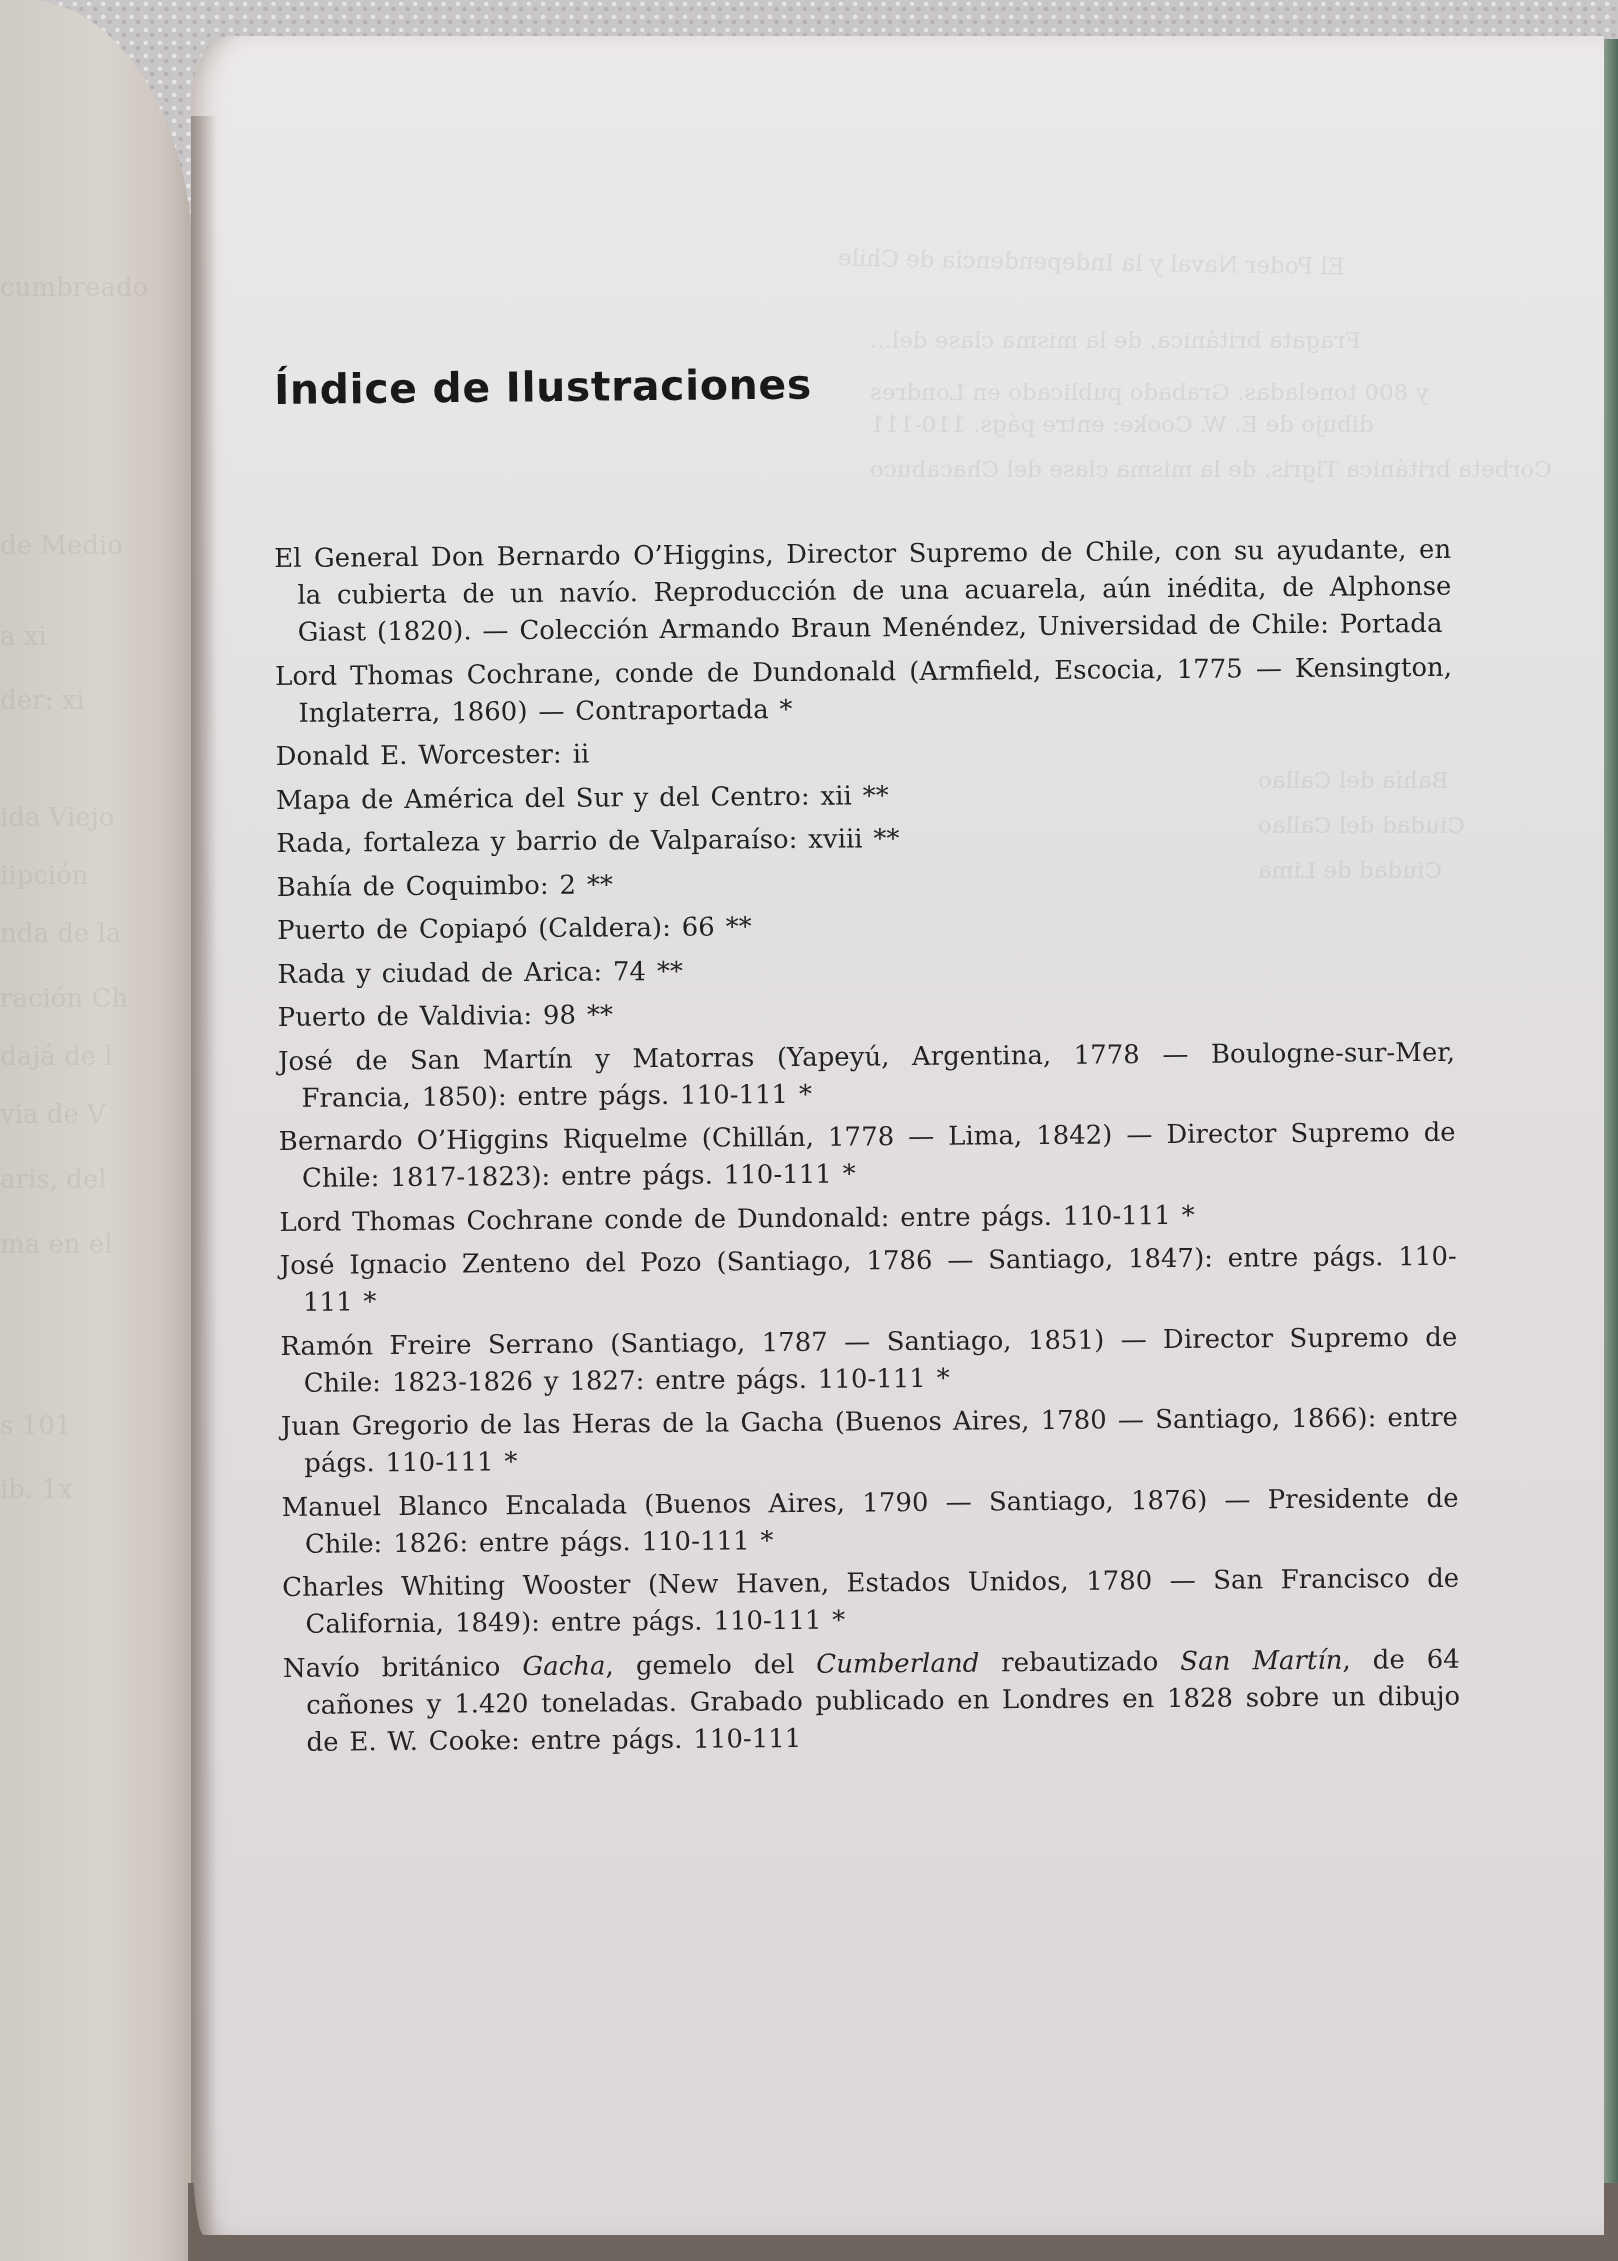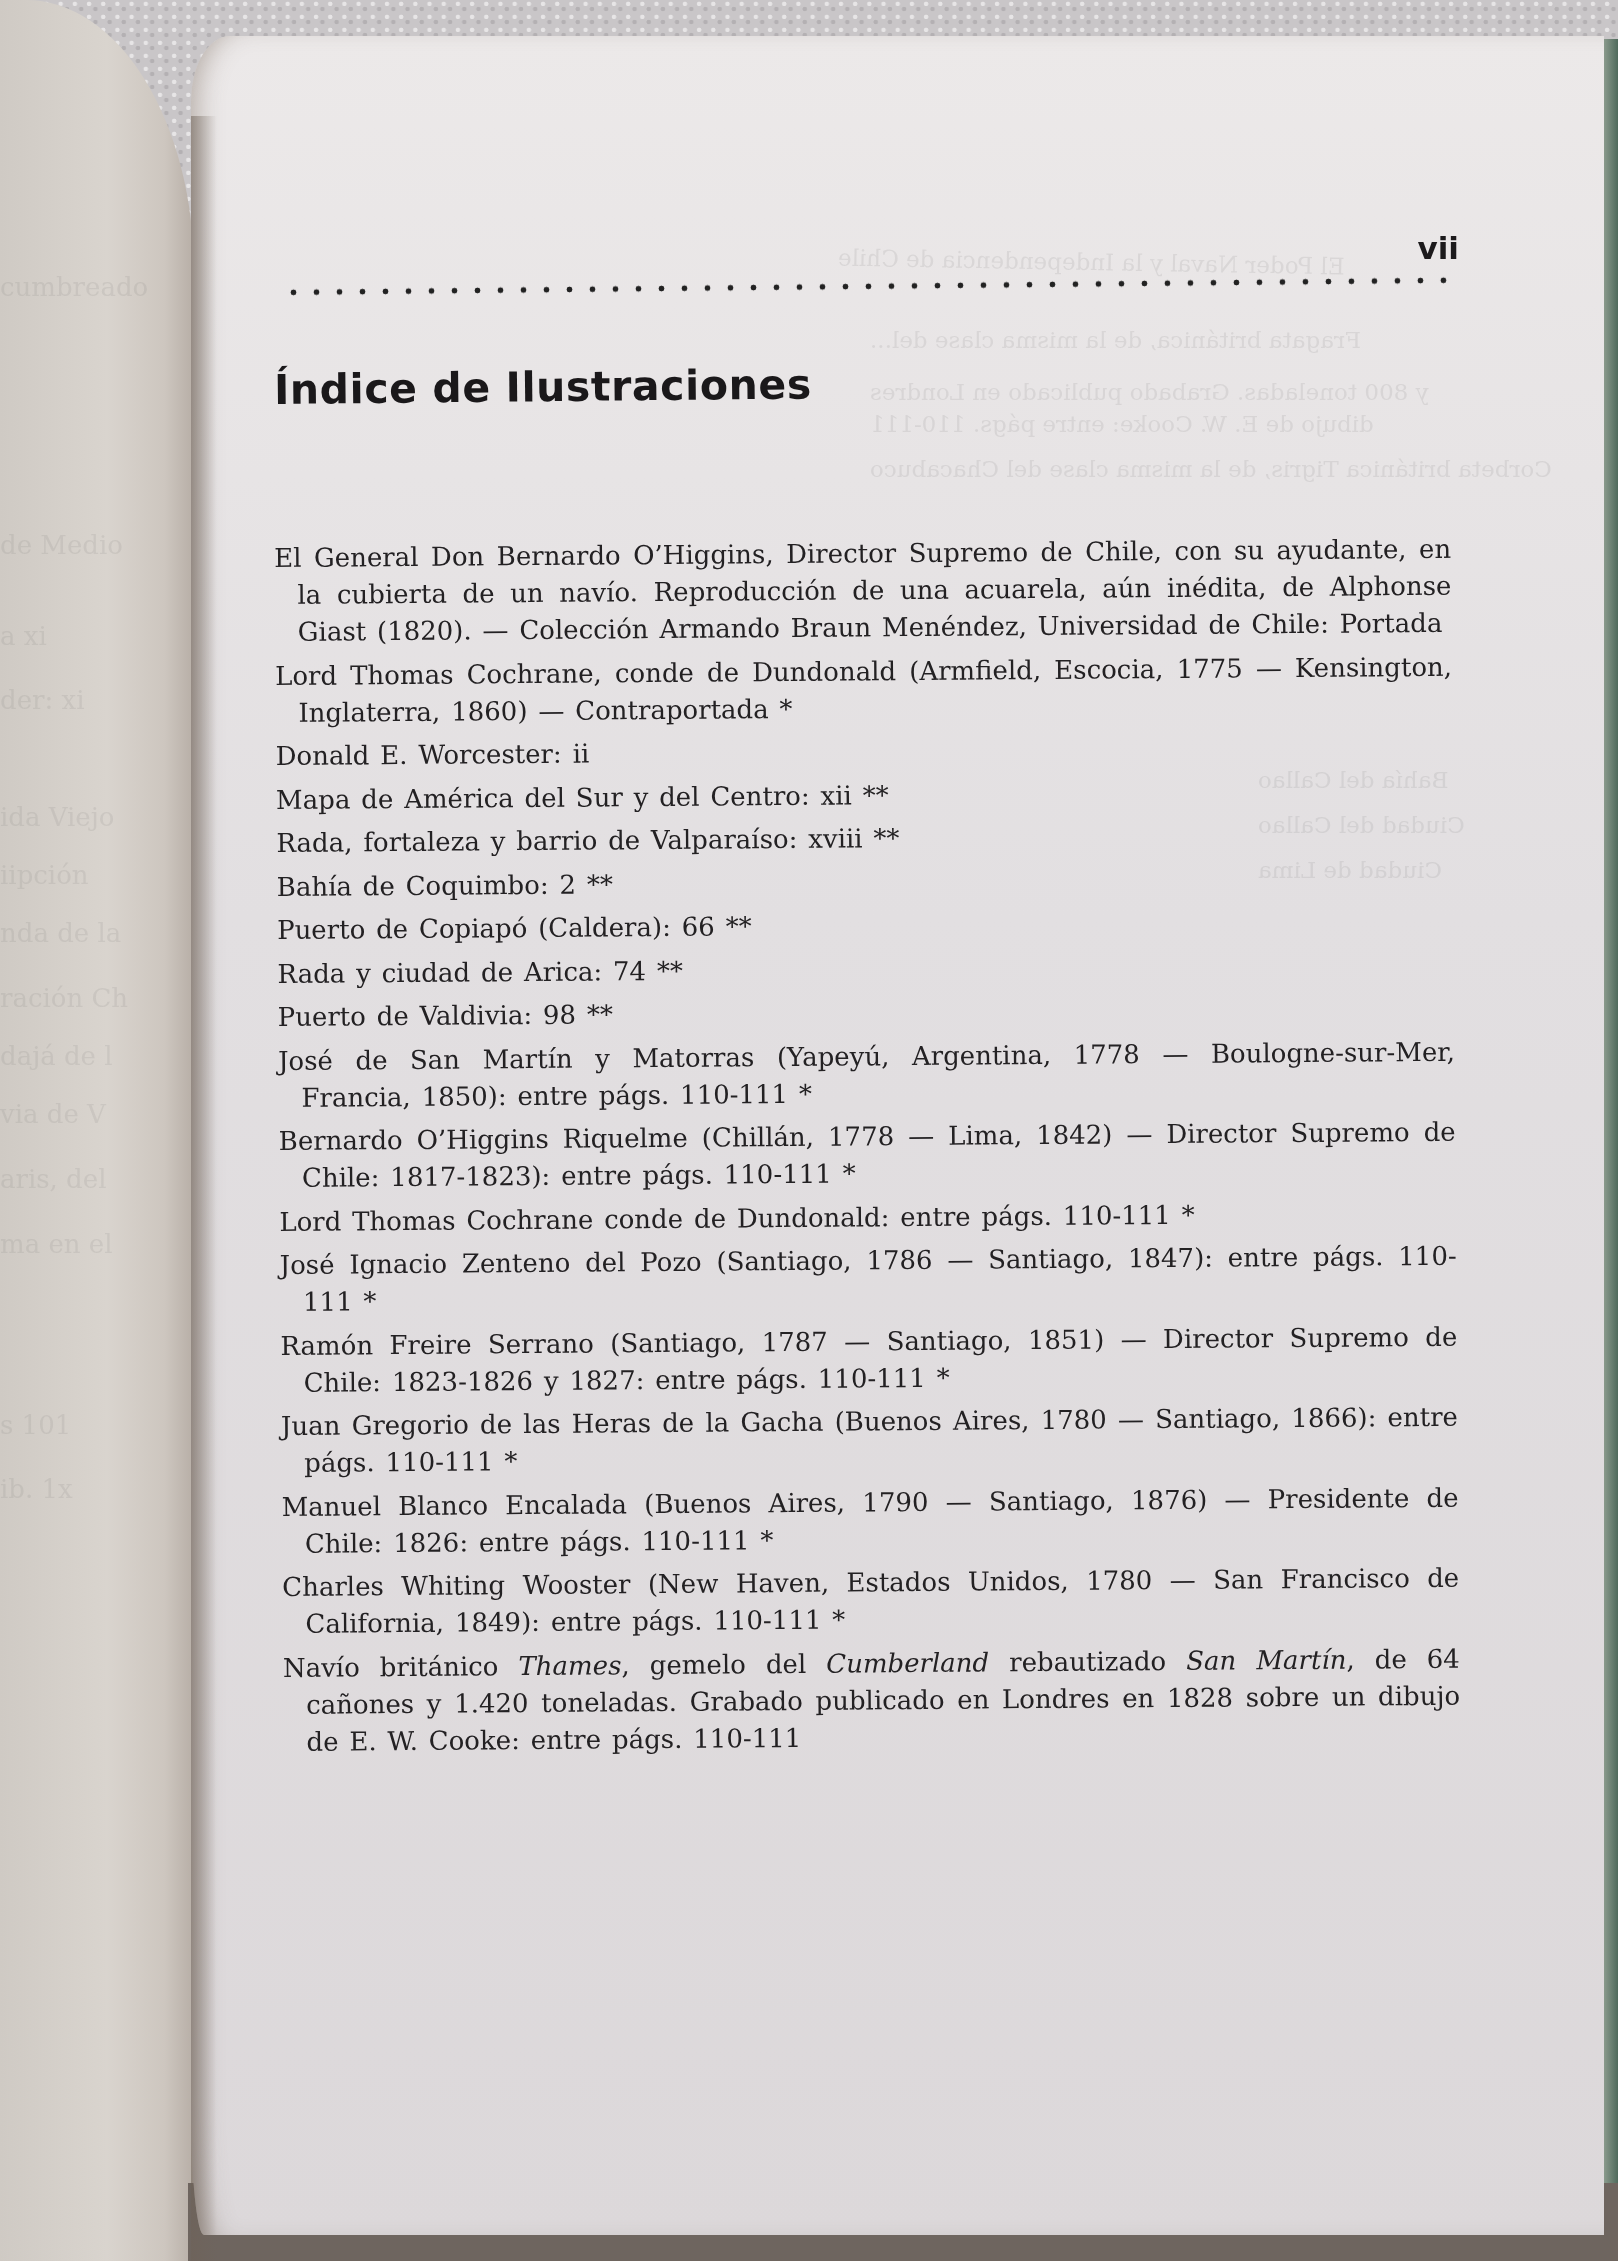--- a/index.html
+++ b/index.html
@@ -174,24 +174,20 @@
 <div class="page">
   <div class="page-bleed" style="left:647px; top:213px; transform:scaleX(-1) rotate(-1deg);">El Poder Naval y la Independencia de Chile</div>
   <div class="page-bleed" style="left:679px; top:291px; transform:scaleX(-1);">Fragata británica, de la misma clase del...</div>
   <div class="page-bleed" style="left:679px; top:343px; transform:scaleX(-1);">y 800 toneladas. Grabado publicado en Londres</div>
   <div class="page-bleed" style="left:679px; top:375px; transform:scaleX(-1);">dibujo de E. W. Cooke: entre págs. 110-111</div>
   <div class="page-bleed" style="left:679px; top:420px; transform:scaleX(-1);">Corbeta británica Tigris, de la misma clase del Chacabuco</div>
   <div class="page-bleed" style="left:1067px; top:731px; transform:scaleX(-1);">Bahía del Callao</div>
   <div class="page-bleed" style="left:1067px; top:776px; transform:scaleX(-1);">Ciudad del Callao</div>
   <div class="page-bleed" style="left:1067px; top:821px; transform:scaleX(-1);">Ciudad de Lima</div>
 
-  <div class="running-head">
-    <span class="folio">vii</span>
-    <div class="dots"></div>
-  </div>
 
   <h1 class="heading">Índice de Ilustraciones</h1>
 
   <ul class="entries">
     <li class="entry">El General Don Bernardo O’Higgins, Director Supremo de Chile, con su ayudante, en la cubierta de un navío. Reproducción de una acuarela, aún inédita, de Alphonse Giast (1820). — Colección Armando Braun Menéndez, Universidad de Chile: Portada</li>
     <li class="entry">Lord Thomas Cochrane, conde de Dundonald (Armfield, Escocia, 1775 — Kensington, Inglaterra, 1860) — Contraportada *</li>
     <li class="entry">Donald E. Worcester: ii</li>
     <li class="entry">Mapa de América del Sur y del Centro: xii **</li>
     <li class="entry">Rada, fortaleza y barrio de Valparaíso: xviii **</li>
     <li class="entry">Bahía de Coquimbo: 2 **</li>
@@ -199,18 +195,18 @@
     <li class="entry">Rada y ciudad de Arica: 74 **</li>
     <li class="entry">Puerto de Valdivia: 98 **</li>
     <li class="entry">José de San Martín y Matorras (Yapeyú, Argentina, 1778 — Boulogne-sur-Mer, Francia, 1850): entre págs. 110-111 *</li>
     <li class="entry">Bernardo O’Higgins Riquelme (Chillán, 1778 — Lima, 1842) — Director Supremo de Chile: 1817-1823): entre págs. 110-111 *</li>
     <li class="entry">Lord Thomas Cochrane conde de Dundonald: entre págs. 110-111 *</li>
     <li class="entry">José Ignacio Zenteno del Pozo (Santiago, 1786 — Santiago, 1847): entre págs. 110-111 *</li>
     <li class="entry">Ramón Freire Serrano (Santiago, 1787 — Santiago, 1851) — Director Supremo de Chile: 1823-1826 y 1827: entre págs. 110-111 *</li>
     <li class="entry">Juan Gregorio de las Heras de la Gacha (Buenos Aires, 1780 — Santiago, 1866): entre págs. 110-111 *</li>
     <li class="entry">Manuel Blanco Encalada (Buenos Aires, 1790 — Santiago, 1876) — Presidente de Chile: 1826: entre págs. 110-111 *</li>
     <li class="entry">Charles Whiting Wooster (New Haven, Estados Unidos, 1780 — San Francisco de California, 1849): entre págs. 110-111 *</li>
-    <li class="entry"><span>Navío británico </span><em>Thames</em><span>, gemelo del </span><em>Cumberland</em><span> rebautizado </span><em>San Martín</em><span>, de 64 cañones y 1.420 toneladas. Grabado publicado en Londres en 1828 sobre un dibujo de E. W. Cooke: entre págs. 110-111</span></li>
+    <li class="entry"><span>Navío británico </span><em>Gacha</em><span>, gemelo del </span><em>Cumberland</em><span> rebautizado </span><em>San Martín</em><span>, de 64 cañones y 1.420 toneladas. Grabado publicado en Londres en 1828 sobre un dibujo de E. W. Cooke: entre págs. 110-111</span></li>
   </ul>
 </div>
 
 <div class="gutter"></div>
 
 
 </body></html>

